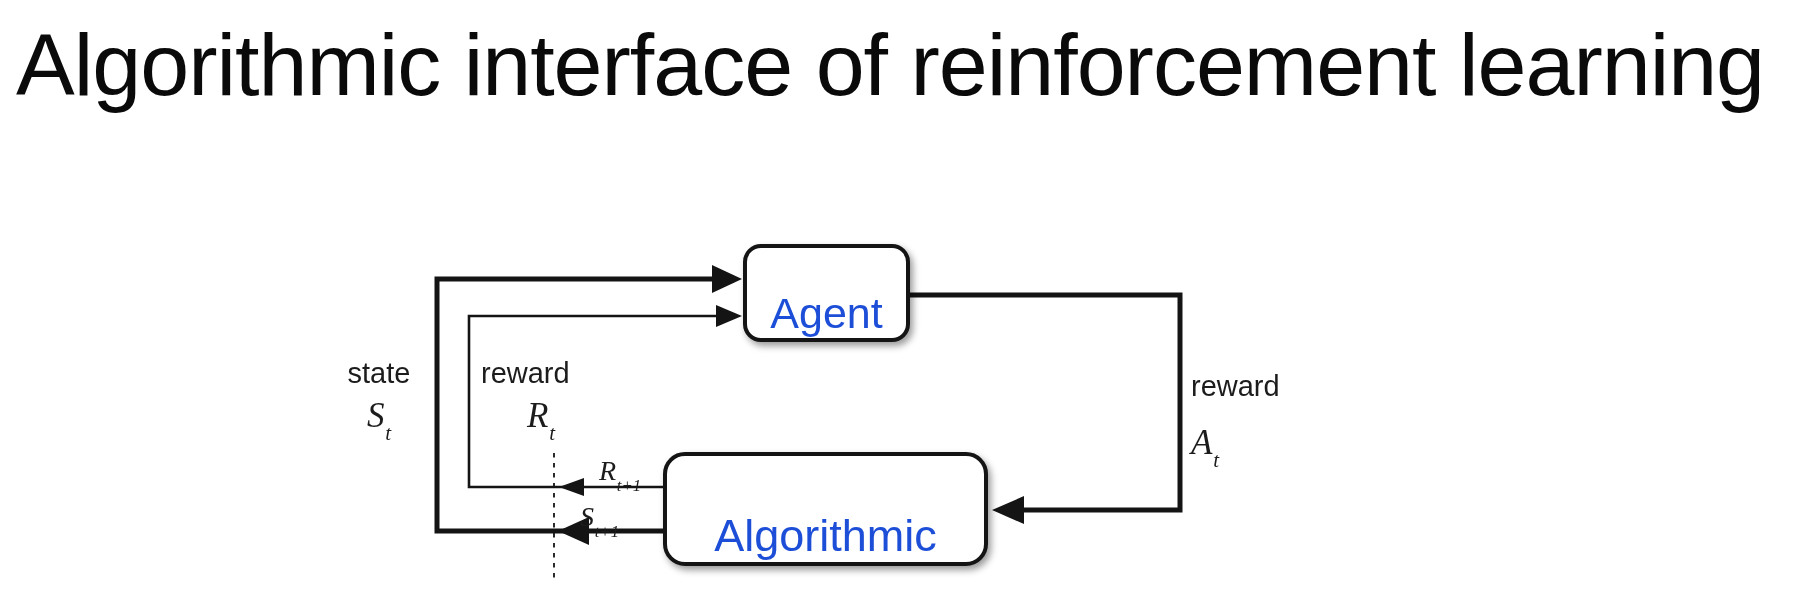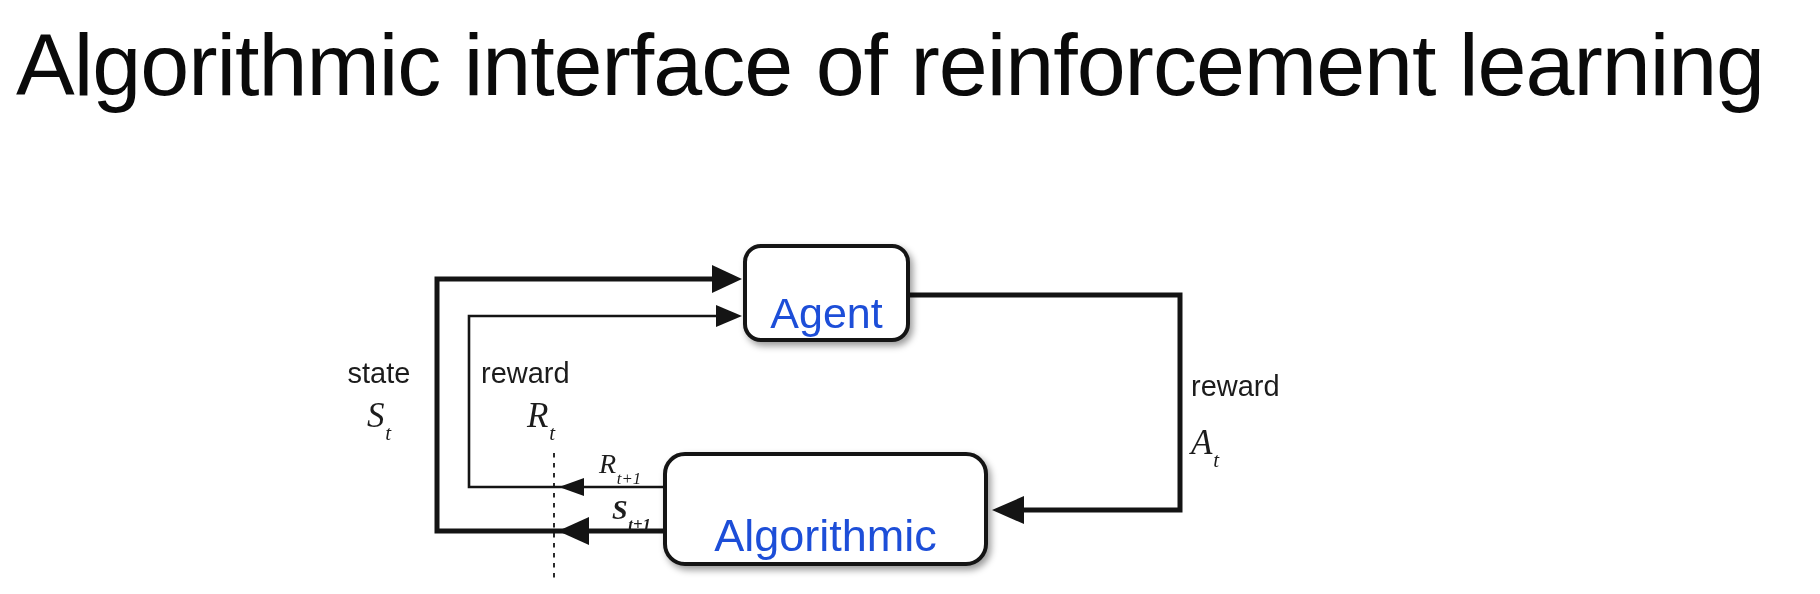--- a/index.html
+++ b/index.html
@@ -42,21 +42,21 @@
   }
   .mlabel{
     position:absolute;font-family:"Liberation Serif", serif;font-style:italic;
     color:var(--text);line-height:1;white-space:nowrap;text-align:right;
   }
   .mlabel sub{
     font-size:0.60em;font-style:italic;line-height:1;
     position:relative;top:0.25em;left:0.04em;letter-spacing:0;
   }
   .m-large{font-size:35px;}
-  .m-small{font-size:28px;}
+  .m-small{font-size:28px;margin-top:7px;}
 </style>
 </head>
 <body>
 
 <div class="slide">
 
   <h1 class="title">Algorithmic interface of reinforcement learning</h1>
 
   <svg class="wires" width="1820" height="594" viewBox="0 0 1820 594">
 
@@ -85,15 +85,15 @@
   <div class="wlabel" style="left:340px;top:359px;width:78px;text-align:center;">state</div>
   <div class="mlabel m-large" style="left:367px;top:398px;"><span>S</span><sub>t</sub></div>
 
   <div class="wlabel" style="left:481px;top:359px;">reward</div>
   <div class="mlabel m-large" style="left:481px;top:398px;margin-left:46px;"><span>R</span><sub>t</sub></div>
 
   <div class="wlabel" style="left:1191px;top:372px;">reward</div>
   <div class="mlabel m-large" style="left:1191px;top:413px;margin-top:12px;"><span>A</span><sub>t</sub></div>
 
   <div class="mlabel m-small" style="left:599px;top:450px;"><span>R</span><sub>t+1</sub></div>
-  <div class="mlabel m-small" style="left:612px;top:496px;font-weight:bold;"><span>S</span><sub>t+1</sub></div>
+  <div class="mlabel m-small" style="left:580px;top:496px;"><span>S</span><sub>t+1</sub></div>
 
 </div>
 
 </body></html>

